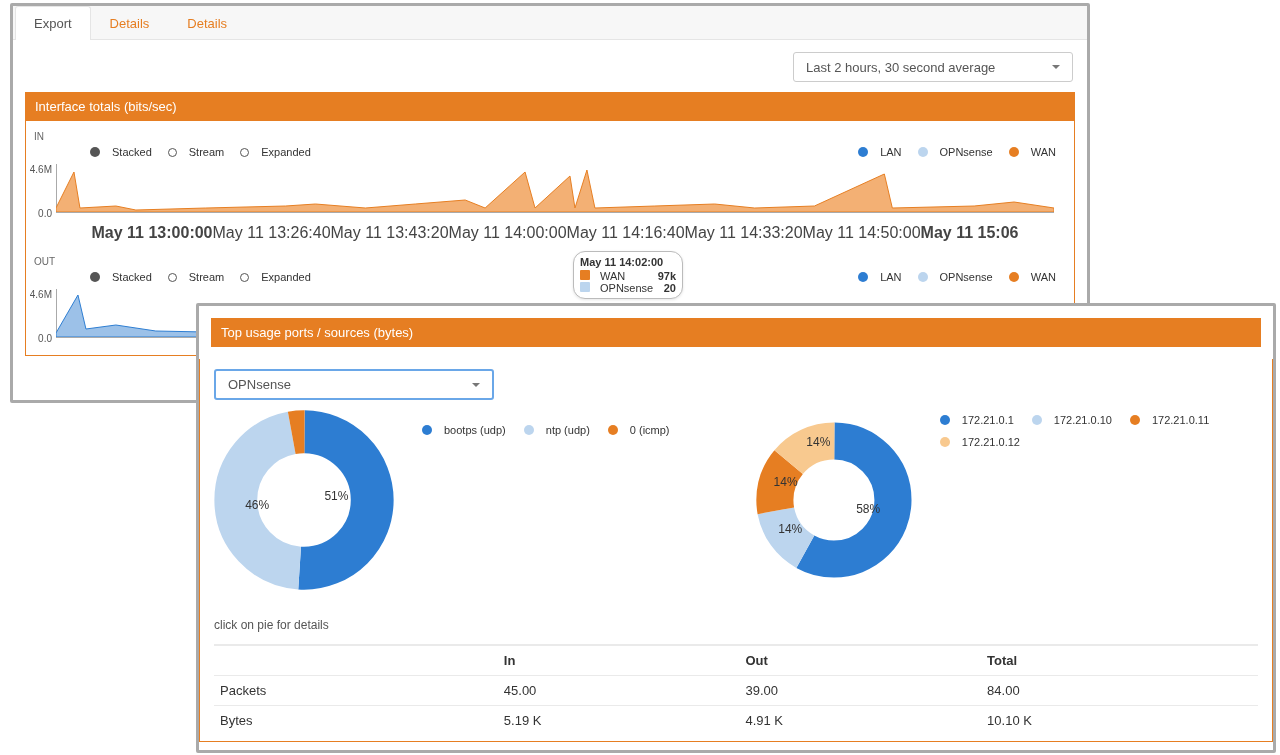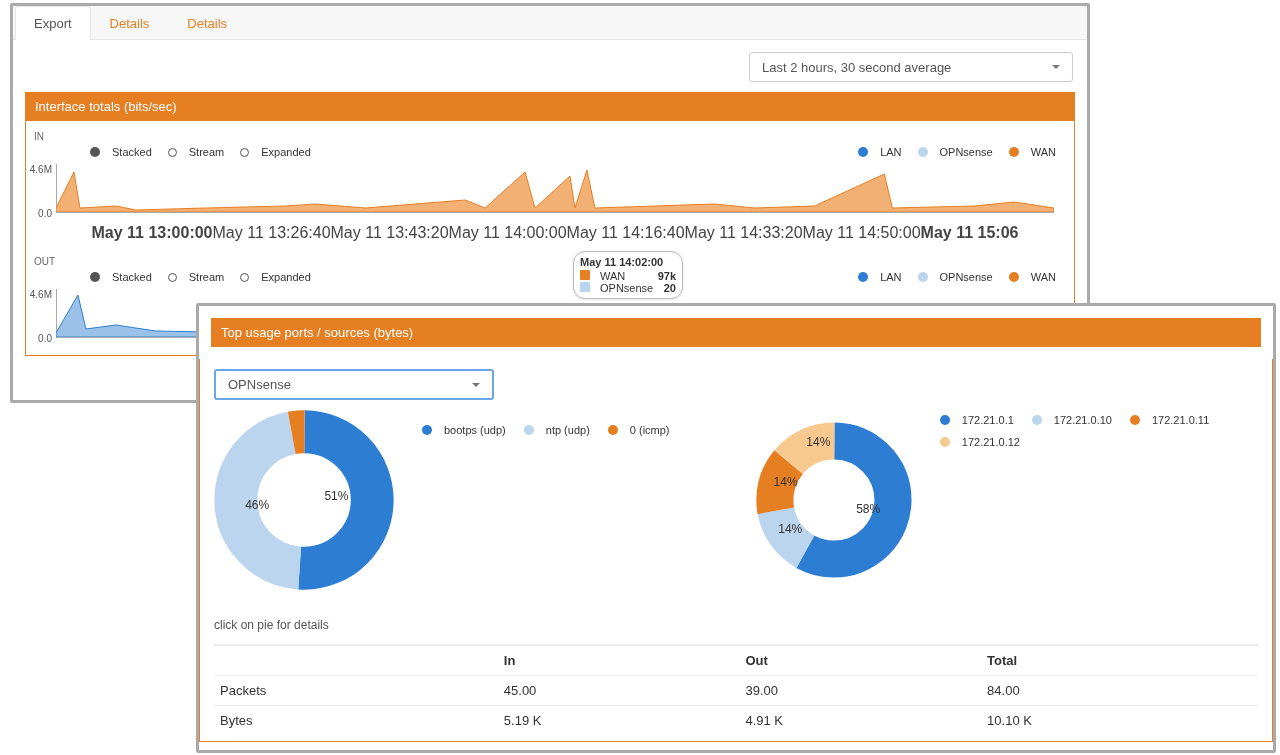--- a/index.html
+++ b/index.html
@@ -60,21 +60,21 @@
     width: 0; height: 0;
     border-left: 4px solid transparent;
     border-right: 4px solid transparent;
     border-top: 4px solid #777;
   }
   .time-row {
     display: flex;
     justify-content: flex-end;
     padding: 12px 14px 10px;
   }
-  .time-dd { width: 324px; }
+  .time-dd { width: 280px; }
   .panel-header {
     background: #e67e22;
     color: #fff;
     padding: 7px 10px;
     font-size: 13px;
     margin: 0 12px;
   }
   .chart-box {
     border: 1px solid #e67e22;
     border-top: none;

